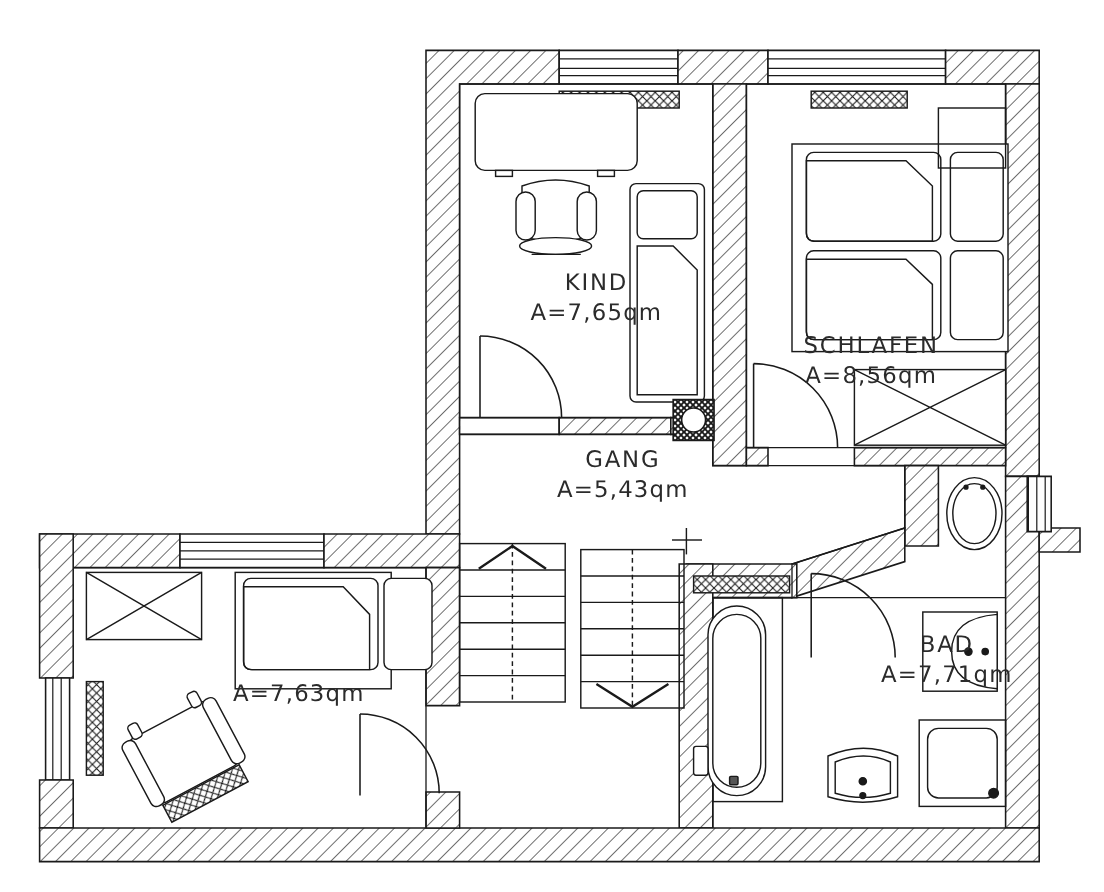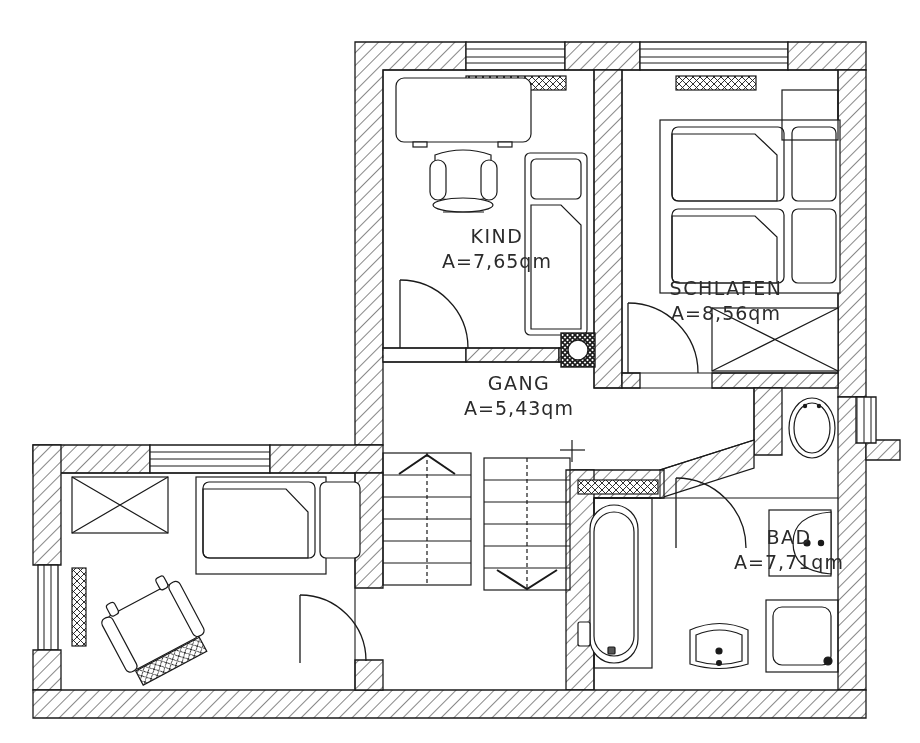--- a/index.html
+++ b/index.html
@@ -250,20 +250,21 @@
     <span class="nm">SCHLAFEN</span>
     <span class="ar">A=8,56qm</span>
   </div>
 
   <div class="roomlabel" style="left:25px;top:371px;width:988px;">
     <span class="nm">GANG</span>
     <span class="ar">A=5,43qm</span>
   </div>
 
   <div class="roomlabel" style="left:0;top:566px;width:498px;">
+    <span class="ar">A=7,63qm</span>
   </div>
 
   <div class="roomlabel" style="left:576px;top:525px;width:426px;">
     <span class="nm">BAD</span>
     <span class="ar">A=7,71qm</span>
   </div>
 
 </div>
 
 </body></html>

